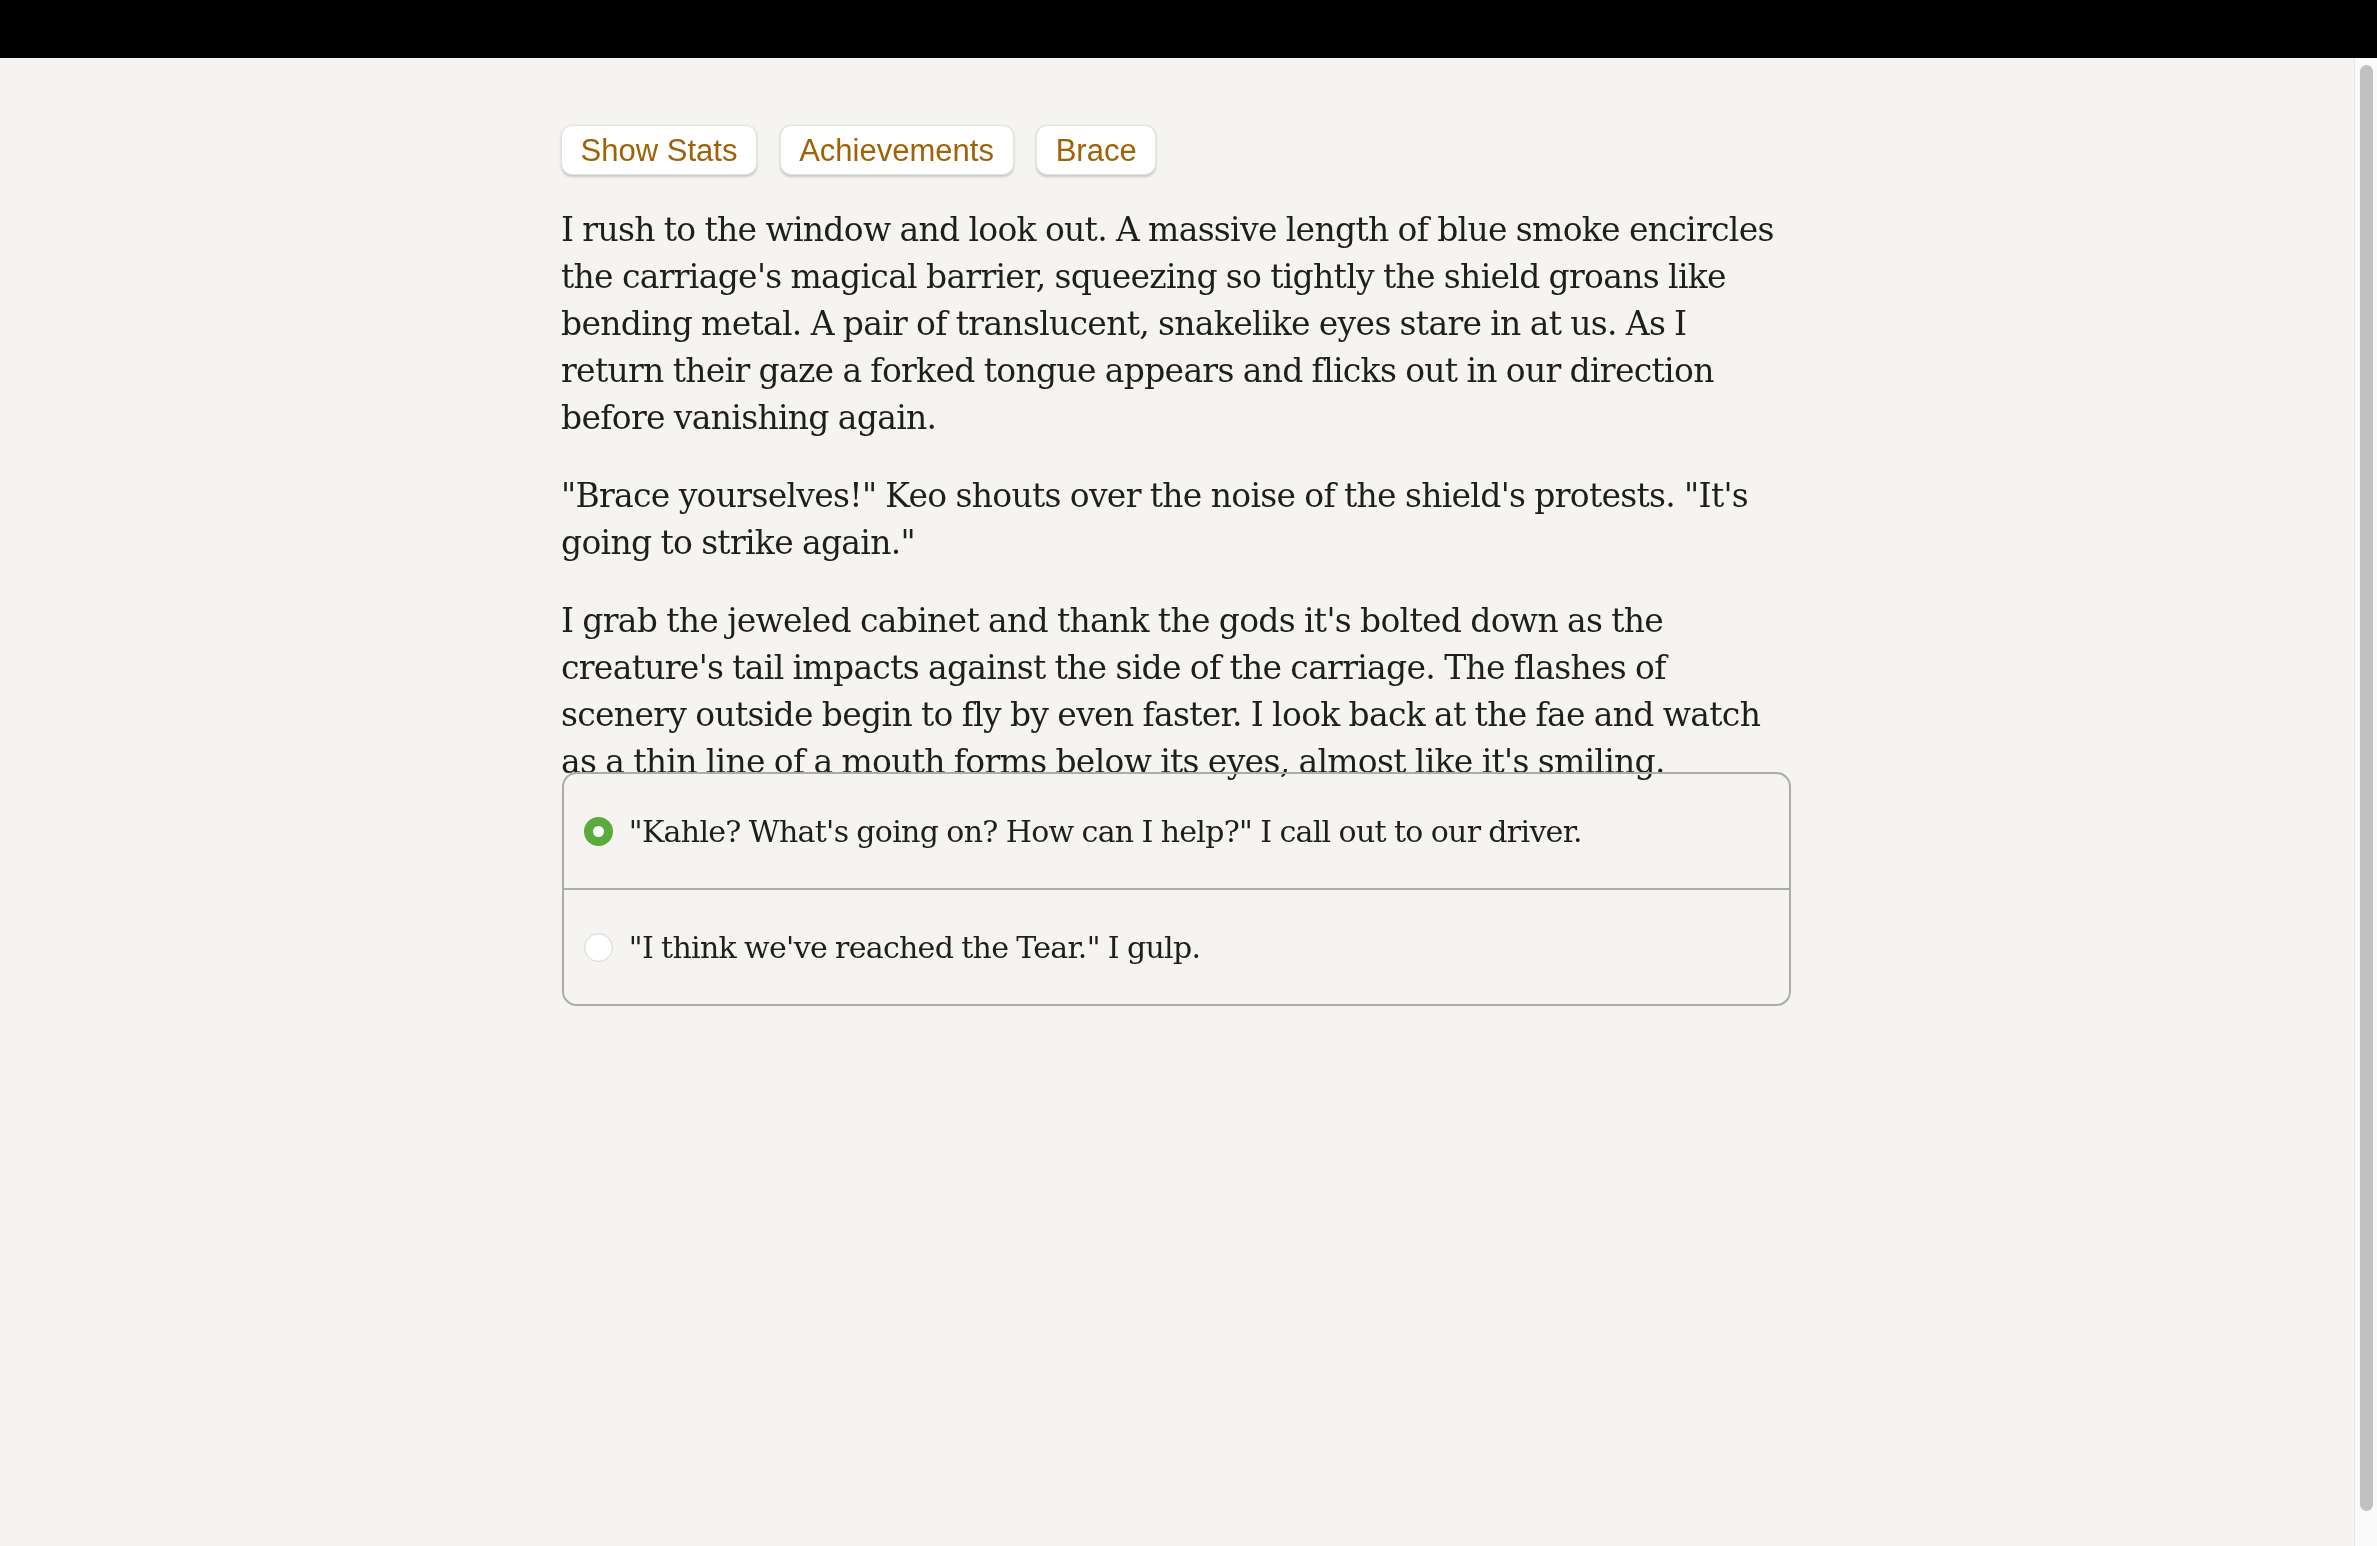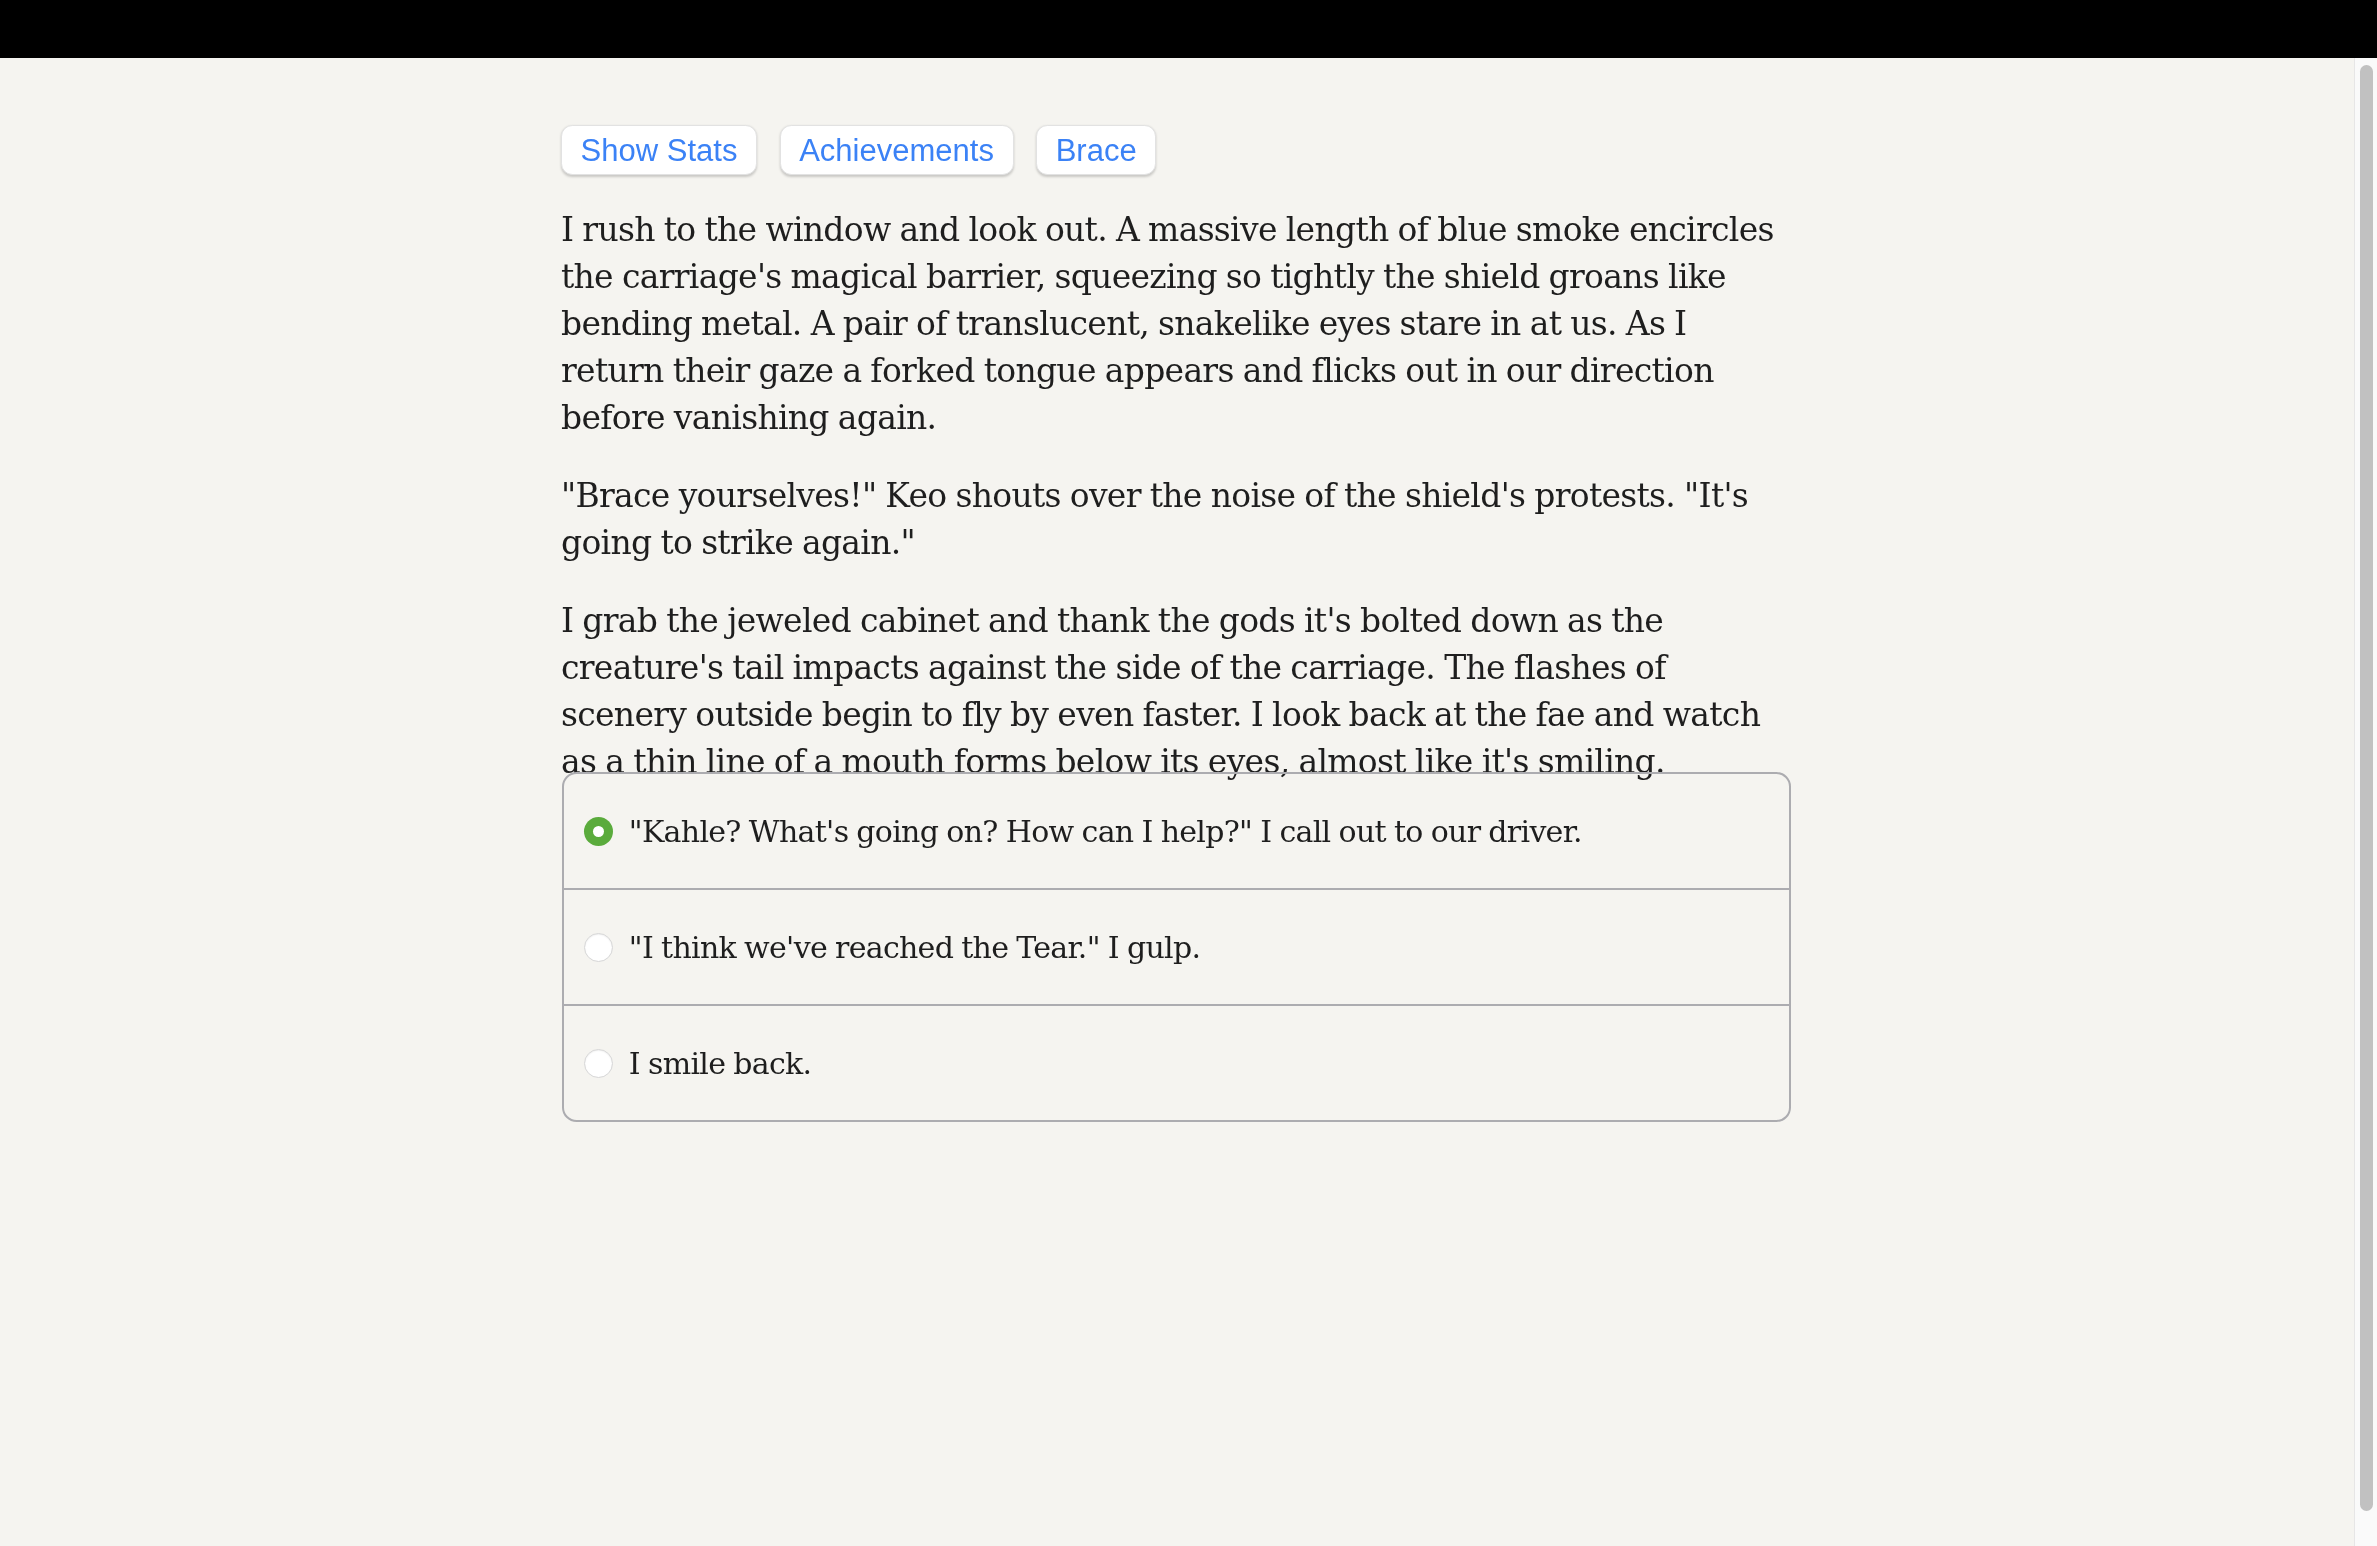--- a/index.html
+++ b/index.html
@@ -48,21 +48,21 @@
       gap: 22.6px;
       height: 50px;
     }
     .tb-btn {
       background: #ffffff;
       border: 0.8px solid #e2e2e2;
       border-radius: 11.3px;
       box-shadow: 0 1.6px 2.4px rgba(0,0,0,0.18);
       font-family: "Liberation Sans", sans-serif;
       font-size: 31px;
-      color: #3b82f6;
+      color: #a16207;
       padding: 0 18.6px;
       height: 50px;
       line-height: 49px;
       box-sizing: border-box;
       cursor: pointer;
       white-space: nowrap;
     }
     .story {
       margin-top: 31px;
       font-family: "DejaVu Serif", serif;
@@ -170,24 +170,20 @@
 
   <div class="choices">
     <div class="choice">
       <span class="radio on"></span>
       <span class="choice-label">"Kahle? What's going on? How can I help?" I call out to our driver.</span>
     </div>
     <div class="choice">
       <span class="radio off"></span>
       <span class="choice-label">"I think we've reached the Tear." I gulp.</span>
     </div>
-    <div class="choice">
-      <span class="radio off"></span>
-      <span class="choice-label">I smile back.</span>
-    </div>
   </div>
 
 </div>
 
 <div class="scrollbar">
   <div class="thumb"></div>
 </div>
 
 
 </body></html>

